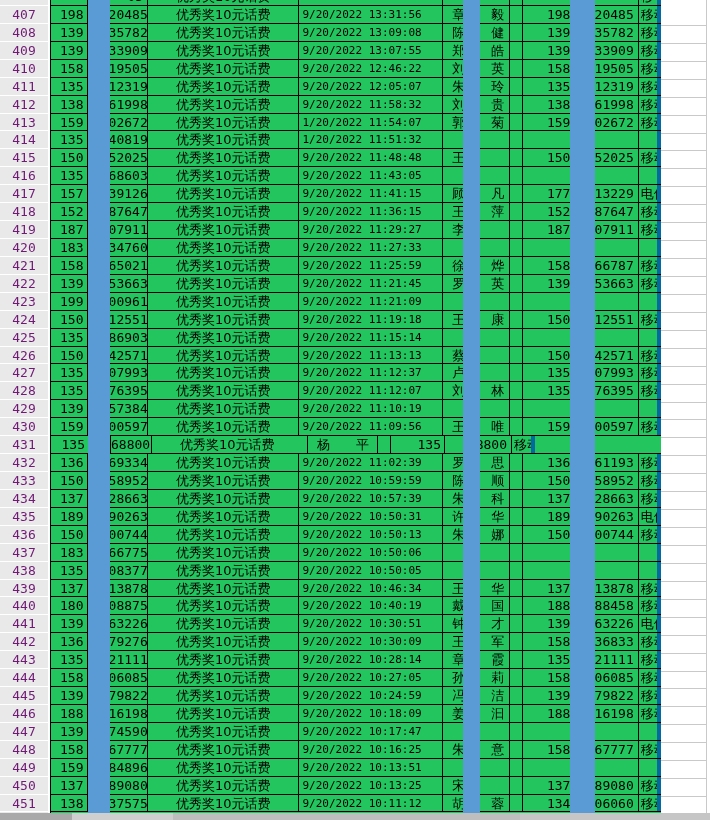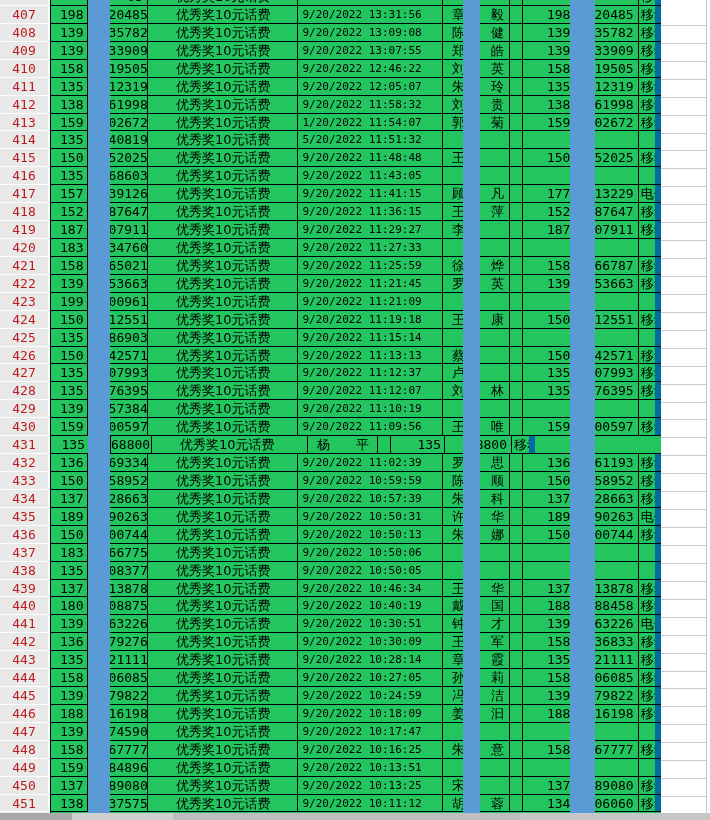--- a/index.html
+++ b/index.html
@@ -8,21 +8,21 @@
     background:#fff;font-family:"DejaVu Sans","Liberation Sans",sans-serif;
     font-size:13px;color:#000;
   }
   
   #rowheader{
     position:absolute;left:0;top:0;width:48px;height:813px;
     background:#e9e9e9;z-index:1;
   }
   .rownum{
     height:17.933px;box-sizing:border-box;border-bottom:1px solid #ffffff;
-    color:#b91c1c;text-align:center;line-height:17.5px;
+    color:#701a75;text-align:center;line-height:17.5px;
     font-family:"DejaVu Sans Mono","Liberation Mono",monospace;font-size:13px;
   }
   .rownum.sliver{height:6px;}
   
   #grid{
     position:absolute;left:50px;top:0;width:611px;height:813px;
     box-sizing:border-box;border-left:1px solid #000;z-index:2;background:#22c55e;
   }
   .row{display:flex;height:17.933px;box-sizing:border-box;border-bottom:1px solid #000;}
   .row.sliver{height:6px;overflow:hidden;}
@@ -38,21 +38,21 @@
   }
   .w-a{width:38px;padding-right:3px;}
   .w-m{width:22px;}
   .w-b{width:41px;padding-right:4px;}
   .w-c{width:131px;padding-left:3px;margin-left:25px;}
   .w-d{width:151px;padding-left:4px;font-family:"DejaVu Sans Mono","Liberation Mono",monospace;font-size:11px;}
   .w-e{width:70px;}
   .w-n{width:13px;}
   .w-f{width:54px;padding-right:3px;}
   .w-g{width:67px;padding-right:4px;}
-  .w-h{width:23px;padding-left:2px;border-right:6px solid #0369a1;}
+  .w-h{width:23px;padding-left:2px;border-right:4px solid #0369a1;}
   .surname{position:absolute;left:9px;top:0;}
   .given{position:absolute;left:48px;top:0;}
   
   .bar{position:absolute;top:0;height:813px;background:#5b9bd5;z-index:6;}
   #bar1{left:88px;width:22px;}
   #bar2{left:463px;width:17px;}
   #bar3{left:570px;width:25px;}
   
   #rightarea{
     position:absolute;left:661px;top:8px;width:45px;height:805px;z-index:1;
@@ -245,21 +245,21 @@
       <div class="c w-n"></div>
       <div class="c num w-f">159</div>
       <div class="c num w-g">02672</div>
       <div class="c w-h">移动</div>
     </div>
       <div class="row">
       <div class="c num w-a">135</div>
       <div class="c w-m"></div>
       <div class="c num w-b">40819</div>
       <div class="c w-c">优秀奖10元话费</div>
-      <div class="c w-d">5/20/2022 11:51:32</div>
+      <div class="c w-d">1/20/2022 11:51:32</div>
       <div class="c w-e">
         <span class="surname"></span>
         <span class="given"></span>
       </div>
       <div class="c w-n"></div>
       <div class="c num w-f"></div>
       <div class="c num w-g"></div>
       <div class="c w-h"></div>
     </div>
       <div class="row">

